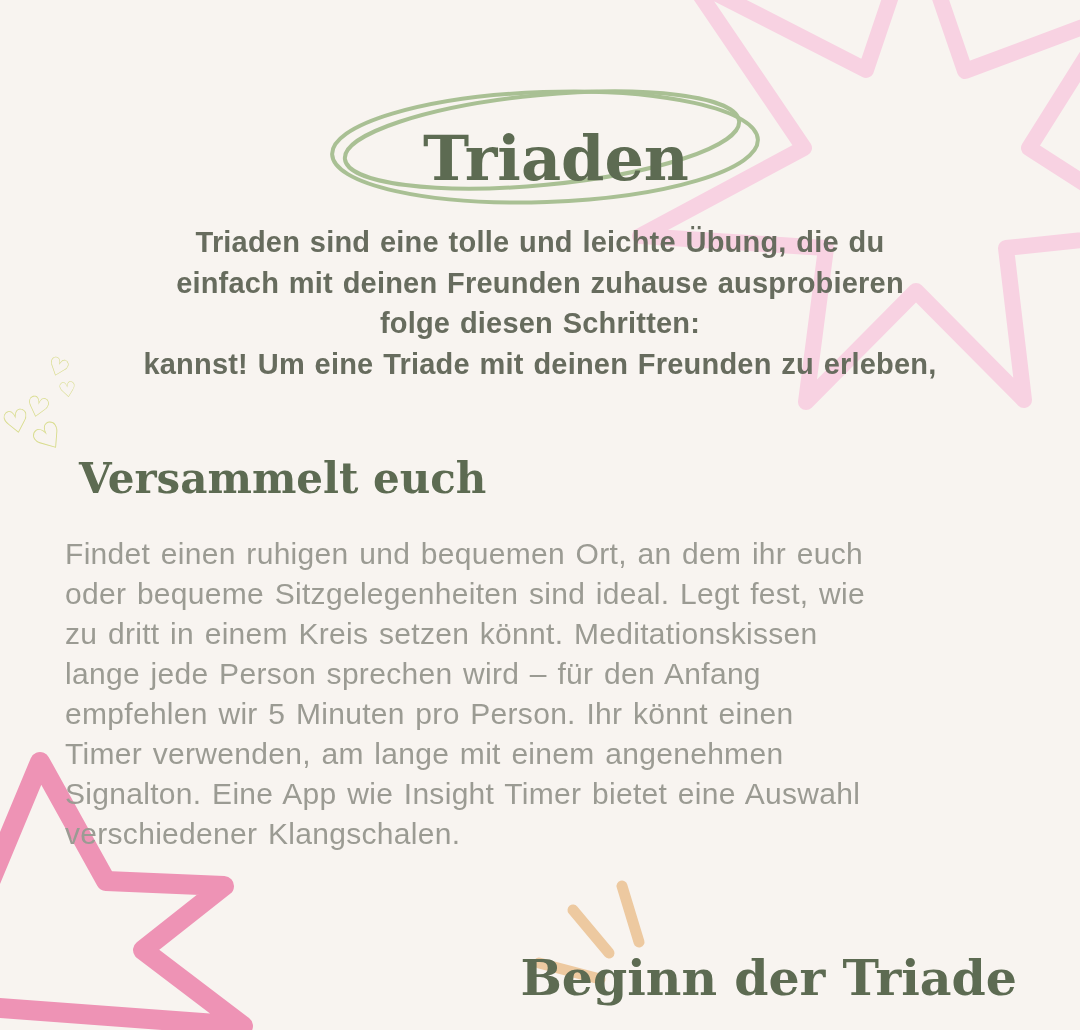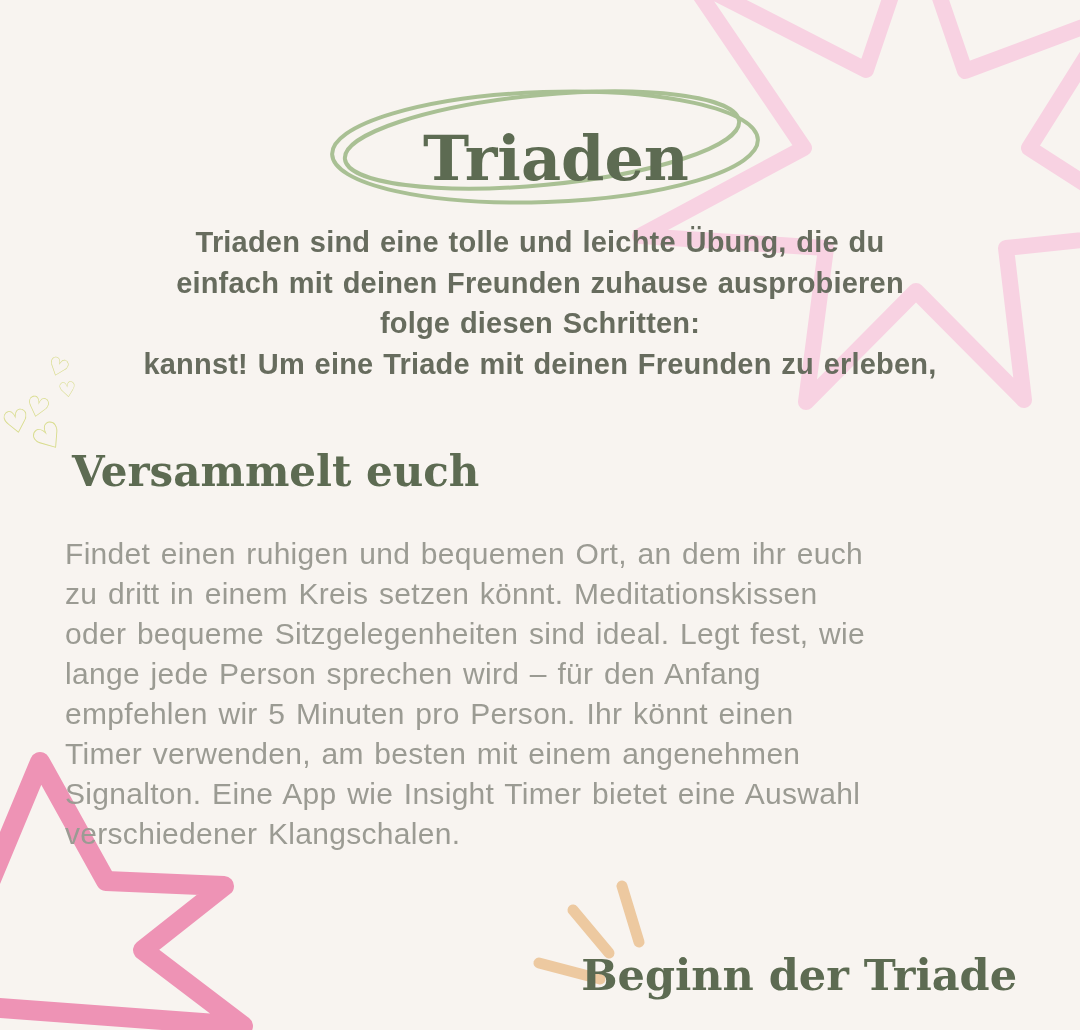--- a/index.html
+++ b/index.html
@@ -75,21 +75,21 @@
   .hearts { position: absolute; left: 0; top: 0; z-index: 1; }
   .hearts .heart {
     position: absolute;
     color: var(--hearts-green, #d8dc8c);
     line-height: 1;
     display: inline-block;
   }
   .heading-gather {
     position: absolute;
     left: 64px; top: 440px;
-    margin: 8px;
+    margin: 15px;
     font-family: "DejaVu Serif", serif;
     font-weight: 700;
     font-size: 42px;
     line-height: 1.15;
     color: var(--heading-green, #5d6b52);
     z-index: 1;
   }
   .body-text {
     position: absolute;
     left: 65px; top: 526px;
@@ -100,21 +100,21 @@
     color: var(--body-text, #9b9b93);
     z-index: 1;
     margin-top: 8px;
   }
   .heading-begin {
     position: absolute;
     right: 63px; top: 952px;
     margin: 0;
     font-family: "DejaVu Serif", serif;
     font-weight: 700;
-    font-size: 43px;
+    font-size: 49px;
     line-height: 1.1;
     color: var(--heading-green, #5d6b52);
     z-index: 1;
   }
 </style>
 </head>
 <body>
 
 <div class="page">
 
@@ -154,24 +154,24 @@
     <div>Triaden sind eine tolle und leichte Übung, die du</div>
     <div>einfach mit deinen Freunden zuhause ausprobieren</div>
     <div>folge diesen Schritten:</div>
     <div>kannst! Um eine Triade mit deinen Freunden zu erleben,</div>
   </div>
 
   <h2 class="heading-gather">Versammelt euch</h2>
 
   <div class="body-text">
     <div>Findet einen ruhigen und bequemen Ort, an dem ihr euch</div>
+    <div>oder bequeme Sitzgelegenheiten sind ideal. Legt fest, wie</div>
     <div>zu dritt in einem Kreis setzen könnt. Meditationskissen</div>
-    <div>oder bequeme Sitzgelegenheiten sind ideal. Legt fest, wie</div>
     <div>lange jede Person sprechen wird – für den Anfang</div>
     <div>empfehlen wir 5 Minuten pro Person. Ihr könnt einen</div>
-    <div>Timer verwenden, am besten mit einem angenehmen</div>
+    <div>Timer verwenden, am lange mit einem angenehmen</div>
     <div>Signalton. Eine App wie Insight Timer bietet eine Auswahl</div>
     <div>verschiedener Klangschalen.</div>
   </div>
 
   <h2 class="heading-begin">Beginn der Triade</h2>
 
 </div>
 
 </body></html>

